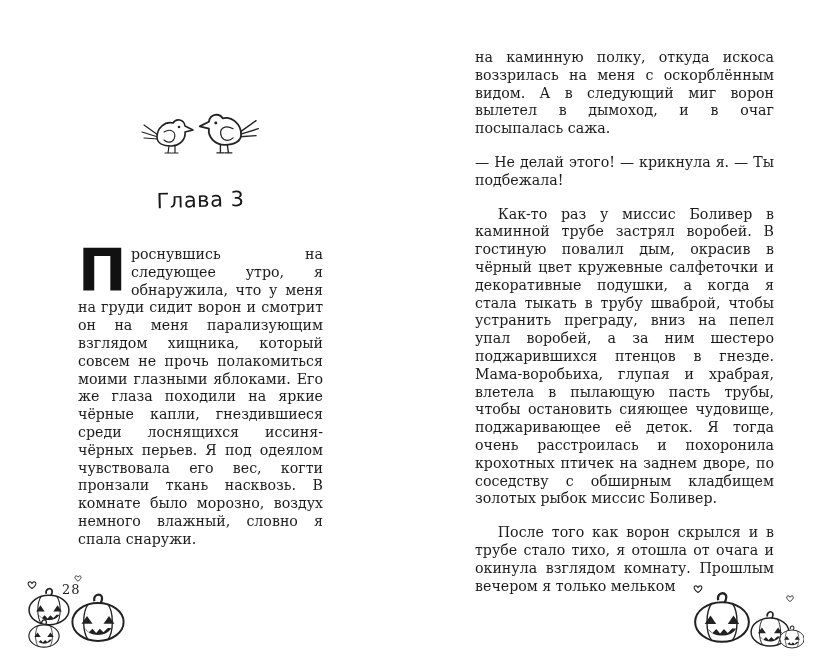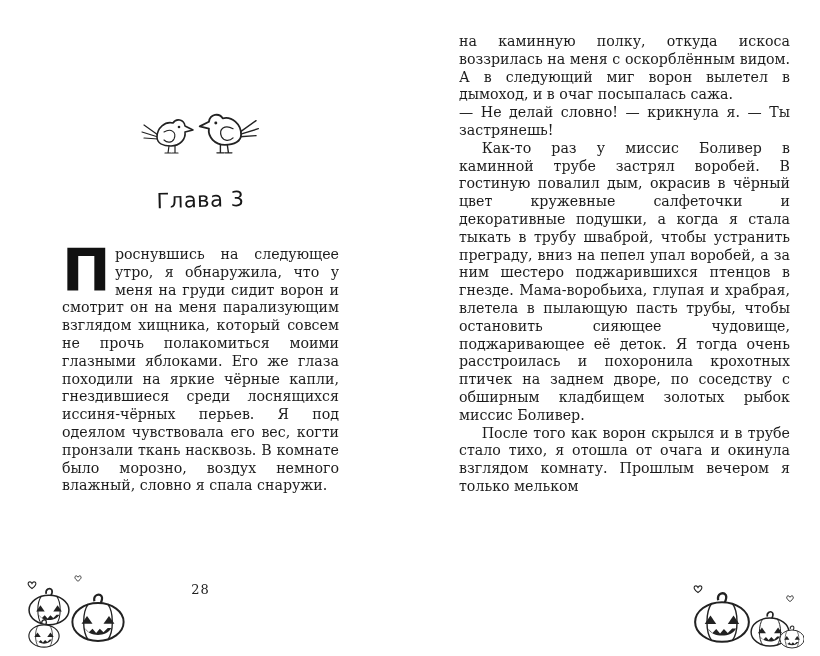--- a/index.html
+++ b/index.html
@@ -23,21 +23,21 @@
     font-family: "DejaVu Sans", sans-serif;
     font-weight: 400;
     font-size: 21px;
     letter-spacing: 0.5px;
     transform: rotate(-1.5deg);
     color: #171717;
   }
   .body-text { margin-top: 34px; }
 
   p {
-    margin: 0;
+    margin: 16px;
     text-align: justify;
     font-size: 14.2px;
     line-height: 17.8px;
     hyphens: auto;
     -webkit-hyphens: auto;
   }
   p.indent { text-indent: 1.6em; }
 
   .dropcap {
     float: left;
@@ -47,21 +47,21 @@
     font-family: "DejaVu Sans", sans-serif;
     font-weight: 700;
     font-size: 58px;
     line-height: 49px;
     color: #111111;
   }
 
   .page-number {
     position: absolute;
     top: 582px;
-    text-align: center;
+    text-align: left;
     font-size: 13px;
     letter-spacing: 1px;
     color: #222222;
   }
   .page-number.left  { left: 62px;  width: 277px; }
   .page-number.right { left: 459px; width: 331px; }
 
   .pumpkins { position: absolute; }
   .pumpkins-left  { left: 18px;  top: 572px; }
   .pumpkins-right { left: 678px; top: 576px; }
@@ -105,21 +105,21 @@
 
     <h2 class="chapter-title">Глава 3</h2>
 
     <div class="body-text">
       <p><span class="dropcap">П</span><span>роснувшись на следующее утро, я обнаружила, что у меня на груди сидит ворон и смотрит он на меня парализующим взглядом хищника, который совсем не прочь полакомиться моими глазными яблоками. Его же глаза походили на яркие чёрные капли, гнездившиеся среди лоснящихся иссиня-чёрных перьев. Я под одеялом чувствовала его вес, когти пронзали ткань насквозь. В комнате было морозно, воздух немного влажный, словно я спала снаружи.</span></p>
     </div>
   </div>
 
   <div class="col col-right">
     <p>на каминную полку, откуда искоса воззрилась на меня с оскорблённым видом. А в следующий миг ворон вылетел в дымоход, и в очаг посыпалась сажа.</p>
-    <p>— Не делай словно! — крикнула я. — Ты застрянешь!</p>
+    <p>— Не делай этого! — крикнула я. — Ты подбежала!</p>
     <p class="indent">Как-то раз у миссис Боливер в каминной трубе застрял воробей. В гостиную повалил дым, окрасив в чёрный цвет кружевные салфеточки и декоративные подушки, а когда я стала тыкать в трубу шваброй, чтобы устранить преграду, вниз на пепел упал воробей, а за ним шестеро поджарившихся птенцов в гнезде. Мама-воробьиха, глупая и храбрая, влетела в пылающую пасть трубы, чтобы остановить сияющее чудовище, поджаривающее её деток. Я тогда очень расстроилась и похоронила крохотных птичек на заднем дворе, по соседству с обширным кладбищем золотых рыбок миссис Боливер.</p>
     <p class="indent">После того как ворон скрылся и в трубе стало тихо, я отошла от очага и окинула взглядом комнату. Прошлым вечером я только мельком</p>
   </div>
 
   <div class="page-number left">28</div>
 
   <div class="pumpkins pumpkins-left">
     <svg width="120" height="80" viewBox="0 0 120 80">
       <use href="#heart" transform="translate(14,10)"></use>
       <use href="#heart" transform="translate(60,4) scale(0.8)"></use>

